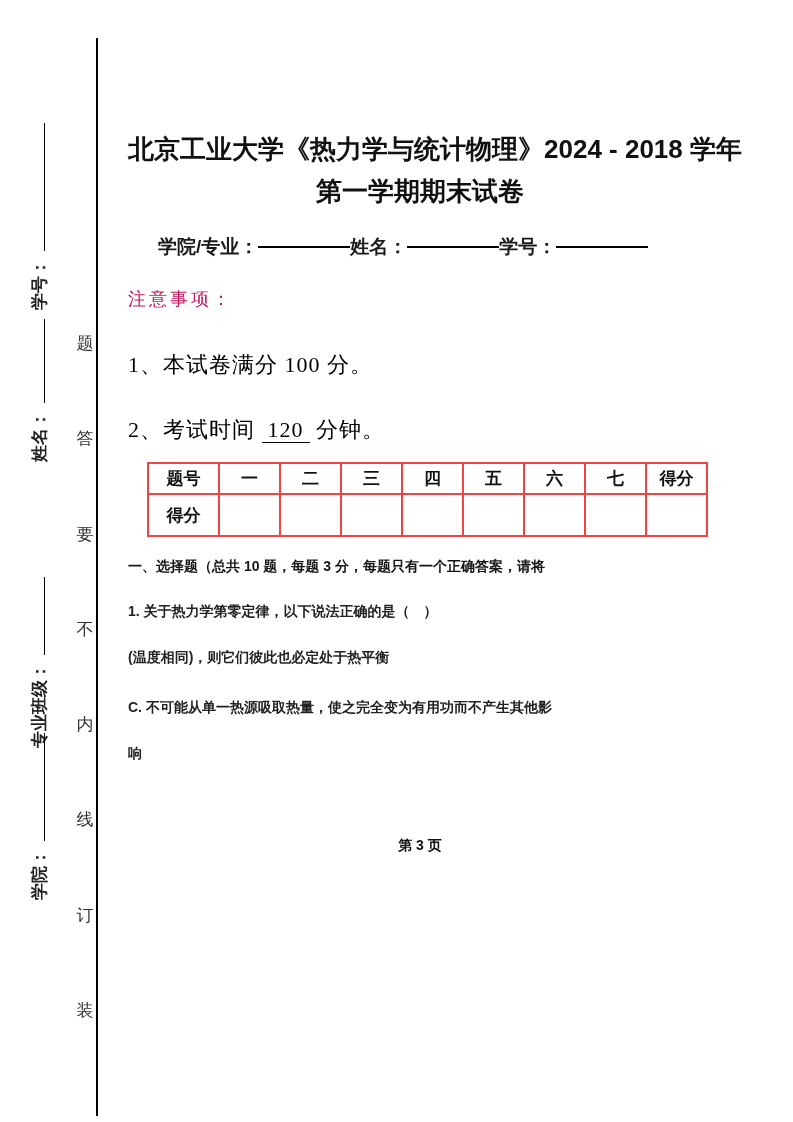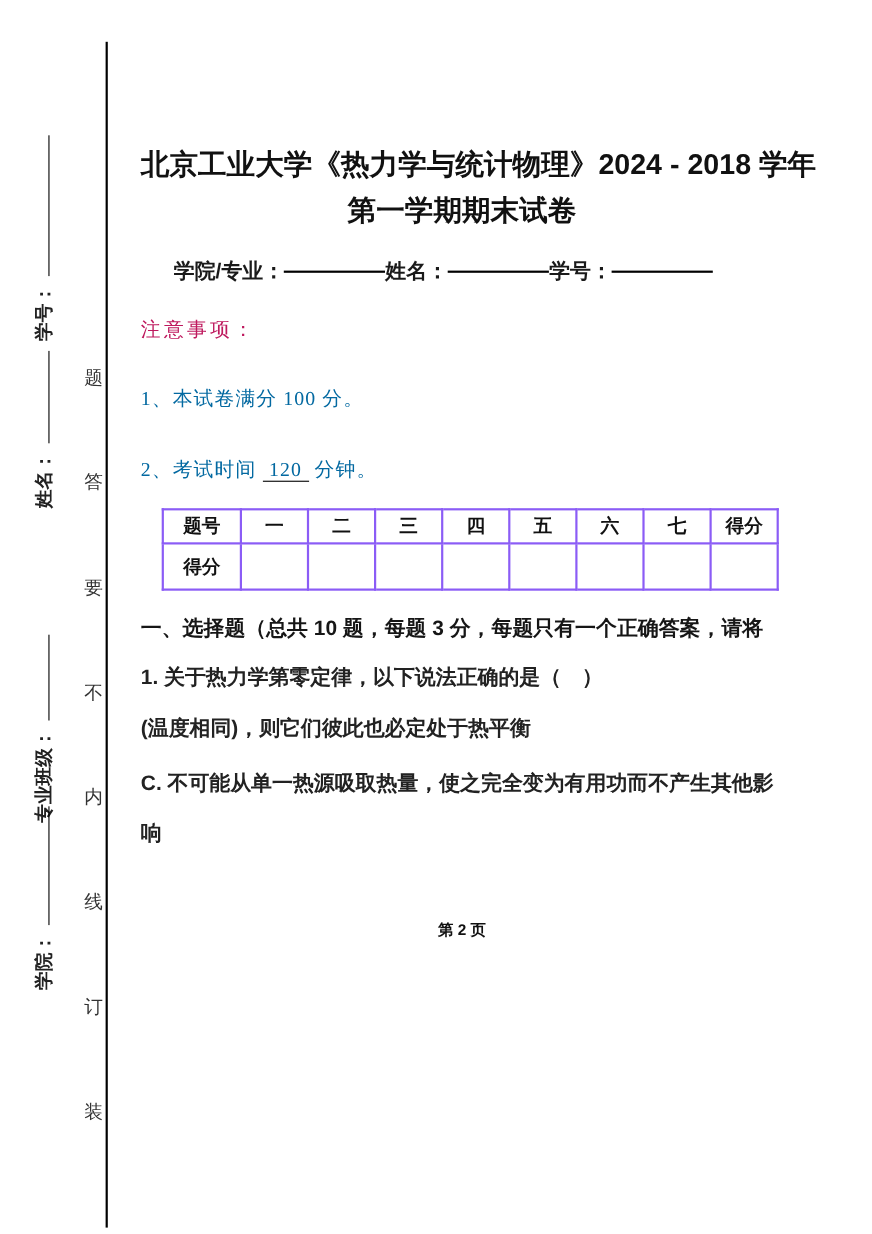--- a/index.html
+++ b/index.html
@@ -87,56 +87,56 @@
   .notice-heading {
     margin-top: 27px;
     font-family: "Liberation Serif", serif;
     font-size: 18px;
     letter-spacing: 3px;
     color: #be185d;
     height: 24px;
   }
   .notice-item {
     font-family: "Liberation Serif", serif;
-    font-size: 18px;
+    font-size: 22px;
     letter-spacing: 1px;
-    color: #0369a1;
+    color: #000000;
     height: 24px;
     white-space: nowrap;
   }
   .notice-item-1 { margin-top: 39px; }
   .notice-item-2 { margin-top: 41px; }
   .inline-underline {
     border-bottom: 1.5px solid #000;
     padding: 0 6px;
   }
 
   .score-table {
     margin-top: 23px;
     margin-left: 19px;
     border-collapse: collapse;
     table-layout: fixed;
   }
   .score-table th, .score-table td {
-    border: 2px solid #8b5cf6;
+    border: 2px solid #ef4444;
     text-align: center;
     vertical-align: middle;
     font-size: 17px;
     font-weight: bold;
     color: #111;
     padding: 0;
   }
   .score-table .col-label { width: 71px; }
   .score-table .col-num { width: 61px; }
   .score-table .row-head { height: 31px; }
   .score-table .row-score { height: 42px; }
   .score-table .row-reviewer { height: 52px; }
 
   .q-line {
-    font-size: 19px;
+    font-size: 14px;
     font-weight: 600;
     color: #222;
     height: 26px;
     white-space: nowrap;
   }
   .q-heading { font-weight: 700; color: #161616; }
   .mt-intro1 { margin-top: 21px; }
   .mt-intro2 { margin-top: 20px; }
   .mt-q1     { margin-top: 19px; }
   .mt-a1     { margin-top: 27px; }
@@ -236,14 +236,14 @@
     </table>
 
   <div class="q-line q-heading mt-intro1">一、选择题（总共 10 题，每题 3 分，每题只有一个正确答案，请将</div>
 
   <div class="q-line mt-q1">1. 关于热力学第零定律，以下说法正确的是（　）</div>
 
   <div class="q-line mt-a2">(温度相同)，则它们彼此也必定处于热平衡</div>
   <div class="q-line mt-c1">C. 不可能从单一热源吸取热量，使之完全变为有用功而不产生其他影</div>
   <div class="q-line mt-c2">响</div>
 
-  <div class="page-footer">第 2 页</div>
+  <div class="page-footer">第 3 页</div>
 </div>
 
 </body></html>

